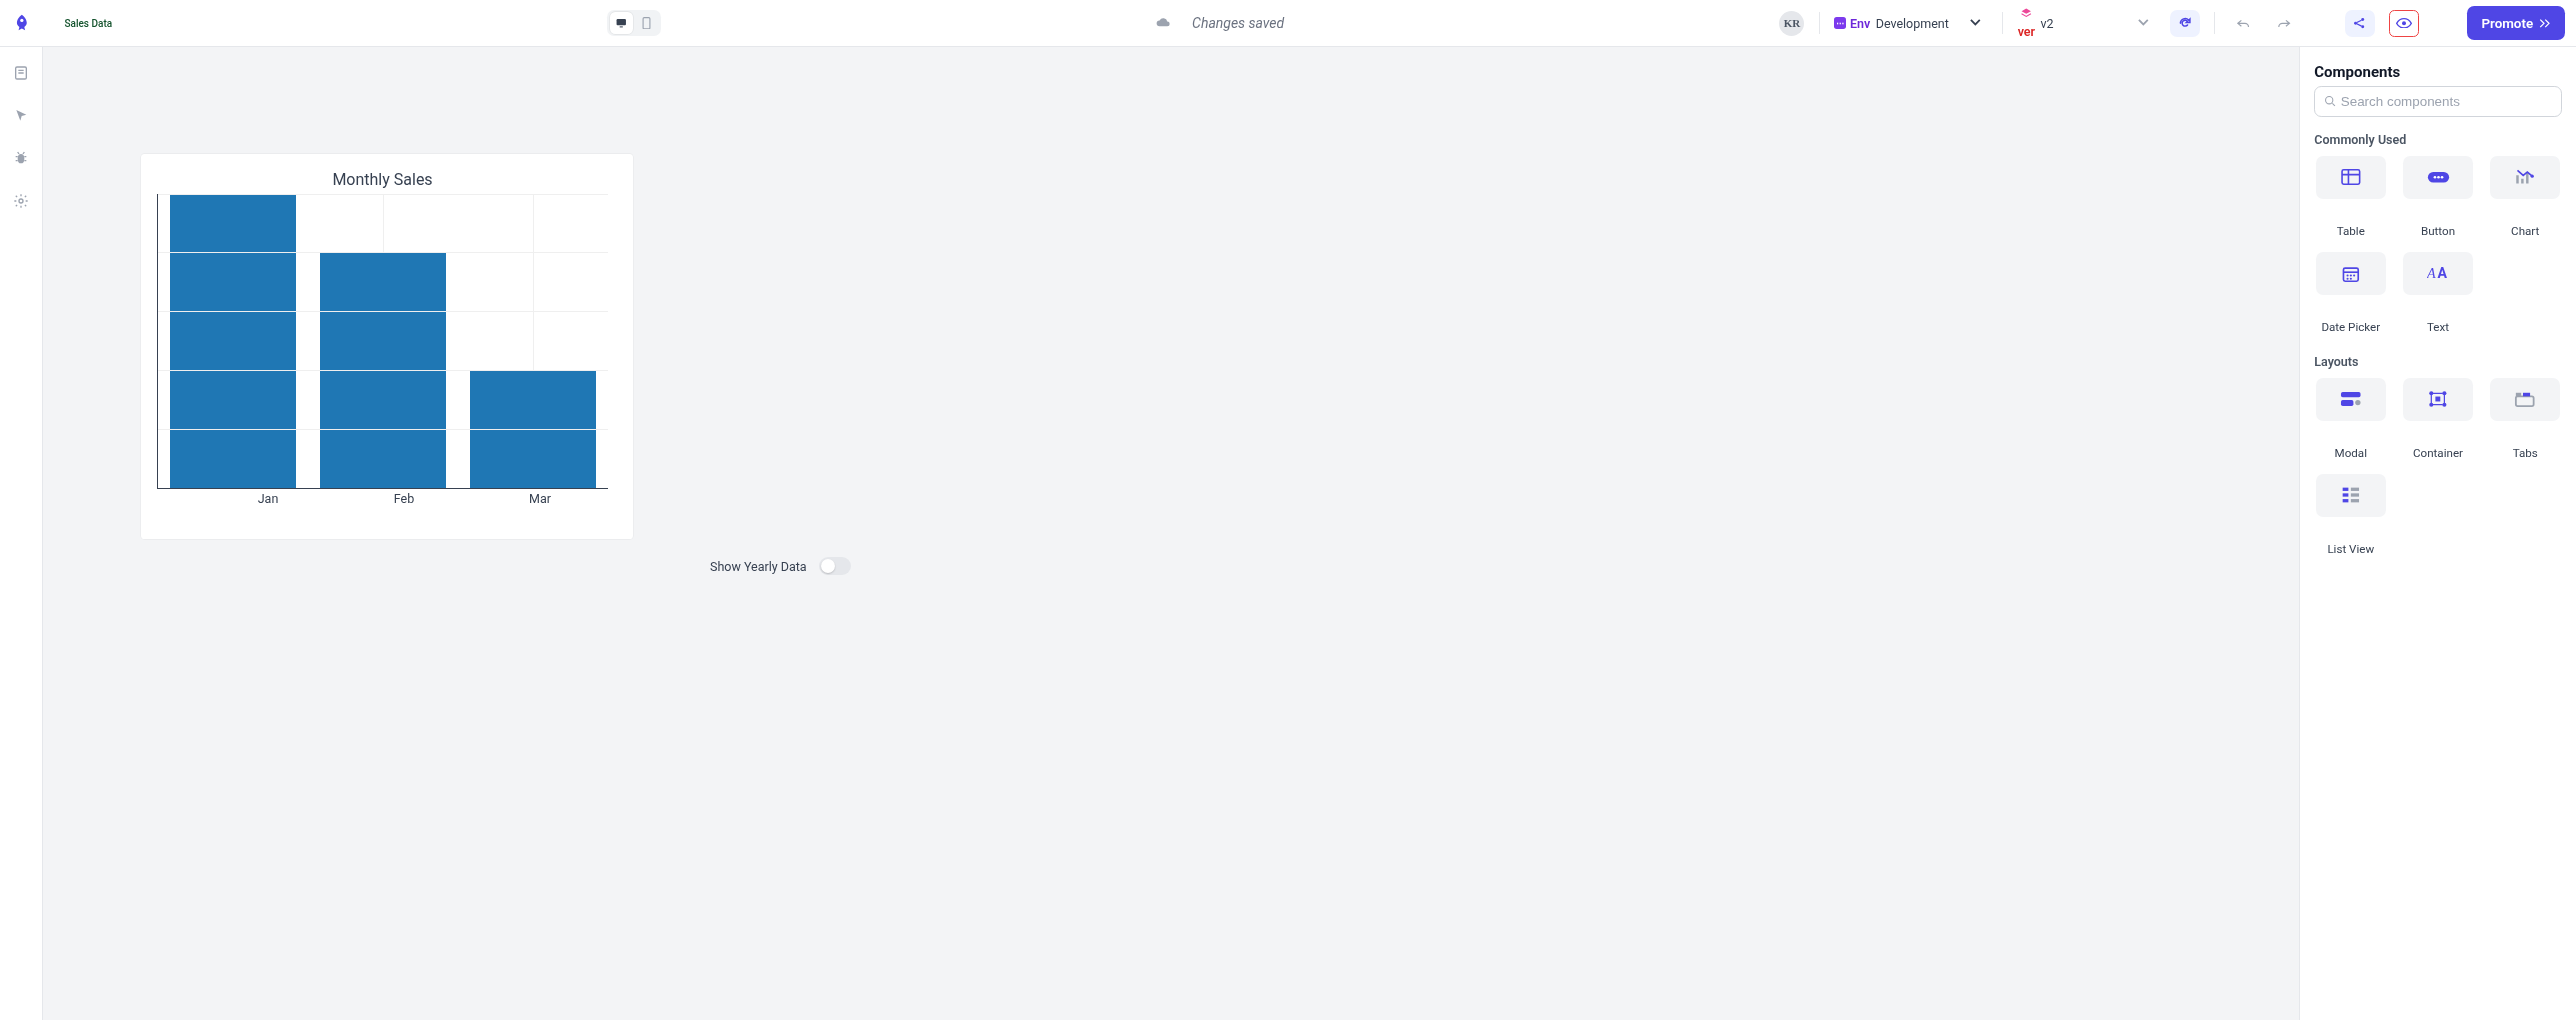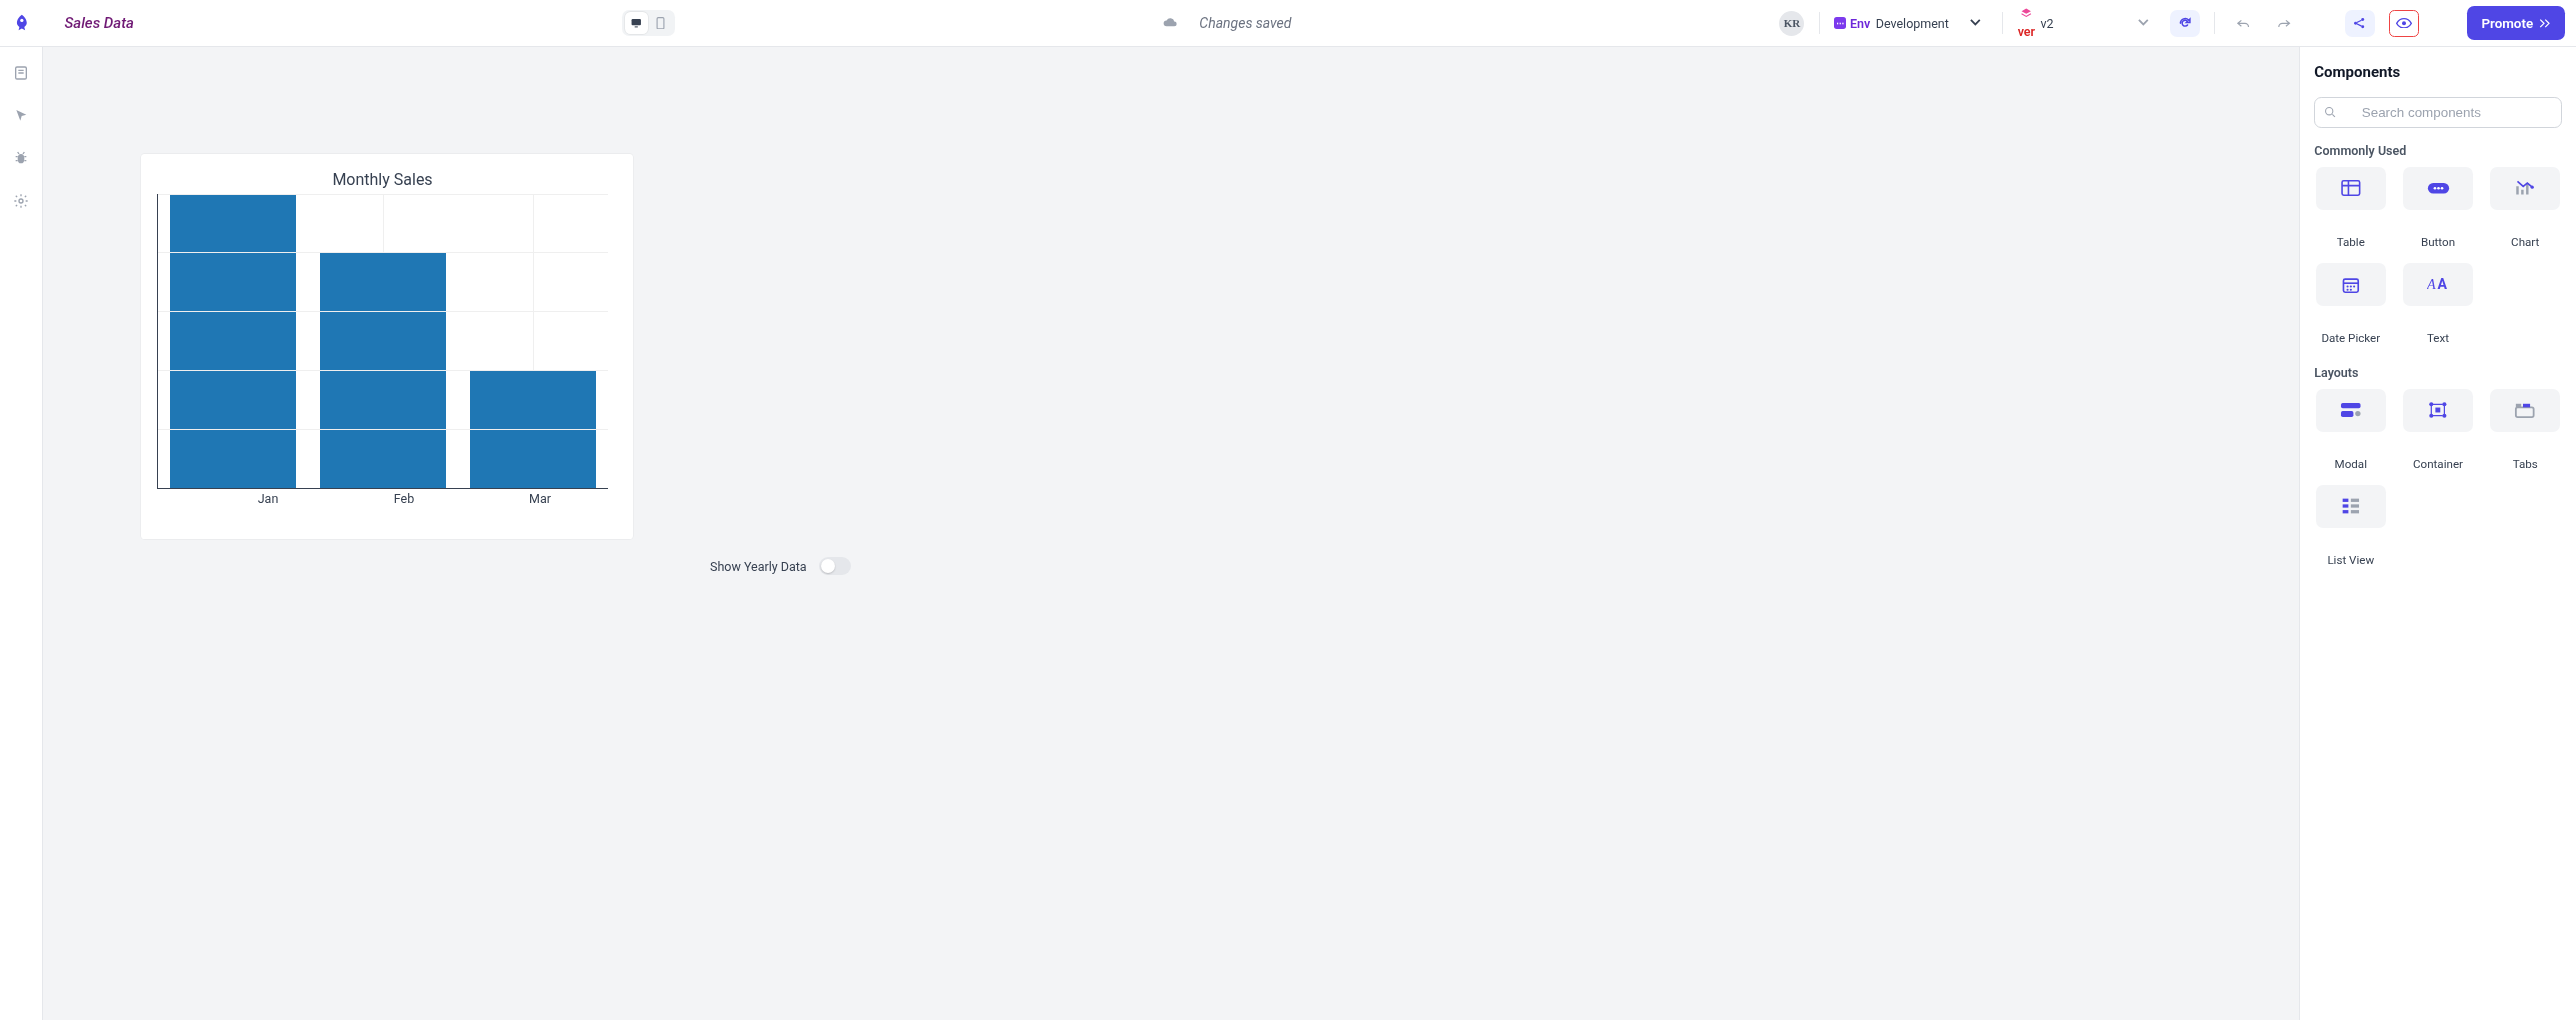--- a/index.html
+++ b/index.html
@@ -2,21 +2,21 @@
 <html><head>
 <meta charset="utf-8">
 <style>
   * { box-sizing: border-box; margin: 0; padding: 0; }
   html, body { height: 100%; font-family: -apple-system, BlinkMacSystemFont, "Segoe UI", Roboto, "Helvetica Neue", Arial, sans-serif; font-size: 12.5px; color: #1f2937; }
   body { display: flex; flex-direction: column; background: #fff; }
 
   
   .topbar { display: flex; align-items: center; height: 47px; border-bottom: 0.9px solid #e5e7eb; padding: 0 10.7px 0 0; gap: 14.3px; }
   .topbar .logo { width: 43px; display: flex; align-items: center; justify-content: center; height: 100%; }
-  .topbar .title { font-size: 15px; font-weight: 500; color: #701a75; margin-left: 7.2px; font-style: italic; }
+  .topbar .title { font-size: 10px; font-weight: 500; color: #14532d; margin-left: 7.2px; }
   .topbar .spacer { flex: 1; }
   .vsep { width: 0.9px; height: 21.5px; background: #e5e7eb; }
   .device-toggle { display: inline-flex; background: #f1f3f5; border-radius: 7.2px; padding: 2.7px; gap: 1.8px; }
   .device-toggle .seg { width: 23px; height: 21.5px; display: inline-flex; align-items: center; justify-content: center; border-radius: 5.4px; cursor: pointer; }
   .device-toggle .seg.active { background: #fff; box-shadow: 0 0 0 0.9px rgba(0,0,0,0.05); }
   .saved { display: inline-flex; align-items: center; gap: 22px; color: #6b7280; font-size: 14px; font-style: italic; }
   .avatar-badge { width: 25px; height: 25px; border-radius: 50%; background: #e5e7eb; display: inline-flex; align-items: center; justify-content: center; font-size: 11px; font-weight: 600; color: #4b5563; font-family: Liberation Serif, serif; }
   .env-label { display: inline-flex; align-items: center; gap: 5.4px; font-size: 12.5px; color: #374151; }
   .env-label .tag { display:inline-flex; align-items:center; gap:3.6px; color:#6d28d9; font-weight:600; }
   .env-label .tag-dot { width:12.5px; height:12.5px; border-radius:2.7px; background:#7c3aed; display:inline-flex; align-items:center; justify-content:center; color:#fff; font-size:8px; font-weight:700; }
@@ -50,22 +50,22 @@
   .x-tick { flex:1; text-align:center; font-size:12.5px; color:#374151; padding-top:1.8px; }
   .bar-slot .vgrid { position:absolute; top:0; bottom:0; width:0.9px; background:#efefef; left:50%; }
 
   
   .toggle-item { position:absolute; left:667px; top:510px; display:flex; align-items:center; gap:12.5px; color:#374151; }
   .switch { width:32px; height:18px; border-radius:9px; background:#e5e7eb; position:relative; cursor:pointer; }
   .switch::after { content:""; position:absolute; left:1.8px; top:1.8px; width:14.3px; height:14.3px; border-radius:50%; background:#fff; box-shadow:0 0.9px 1.8px rgba(0,0,0,0.2); }
 
   
   .right-panel { width:277px; border-left:0.9px solid #e5e7eb; padding:16px 14.3px; overflow:auto; }
-  .panel-title { font-size:15px; font-weight:700; color:#111827; margin-bottom:16px; }
-  .search { display:flex; align-items:center; gap:25px; border:0.9px solid #d1d5db; border-radius:7.2px; padding:7.2px 9px; margin-bottom:14.3px; color:#9ca3af; }
+  .panel-title { font-size:15px; font-weight:700; color:#111827; margin-bottom:5px; }
+  .search { display:flex; align-items:center; gap:4px; border:0.9px solid #d1d5db; border-radius:7.2px; padding:7.2px 9px; margin-bottom:14.3px; color:#9ca3af; }
   .search input { border:none; outline:none; flex:1; font-size:13.4px; color:#374151; }
   .search input::placeholder { color:#9ca3af; }
   .section-label { font-size:12.5px; font-weight:600; color:#4b5563; margin:5.4px 0 9px 0; }
   .comp-grid { display:grid; grid-template-columns: repeat(3, 1fr); gap:14.3px 14.3px; margin-bottom:19.7px; }
   .comp { display:flex; flex-direction:column; align-items:center; gap:25px; cursor:pointer; }
   .comp .tile { width:70px; height:43px; background:#f3f4f6; border-radius:7.2px; display:flex; align-items:center; justify-content:center; color:#4f46e5; }
   .comp .lab { font-size:11.6px; color:#374151; text-align:center; }
 
   svg { display:block; }
 </style>

